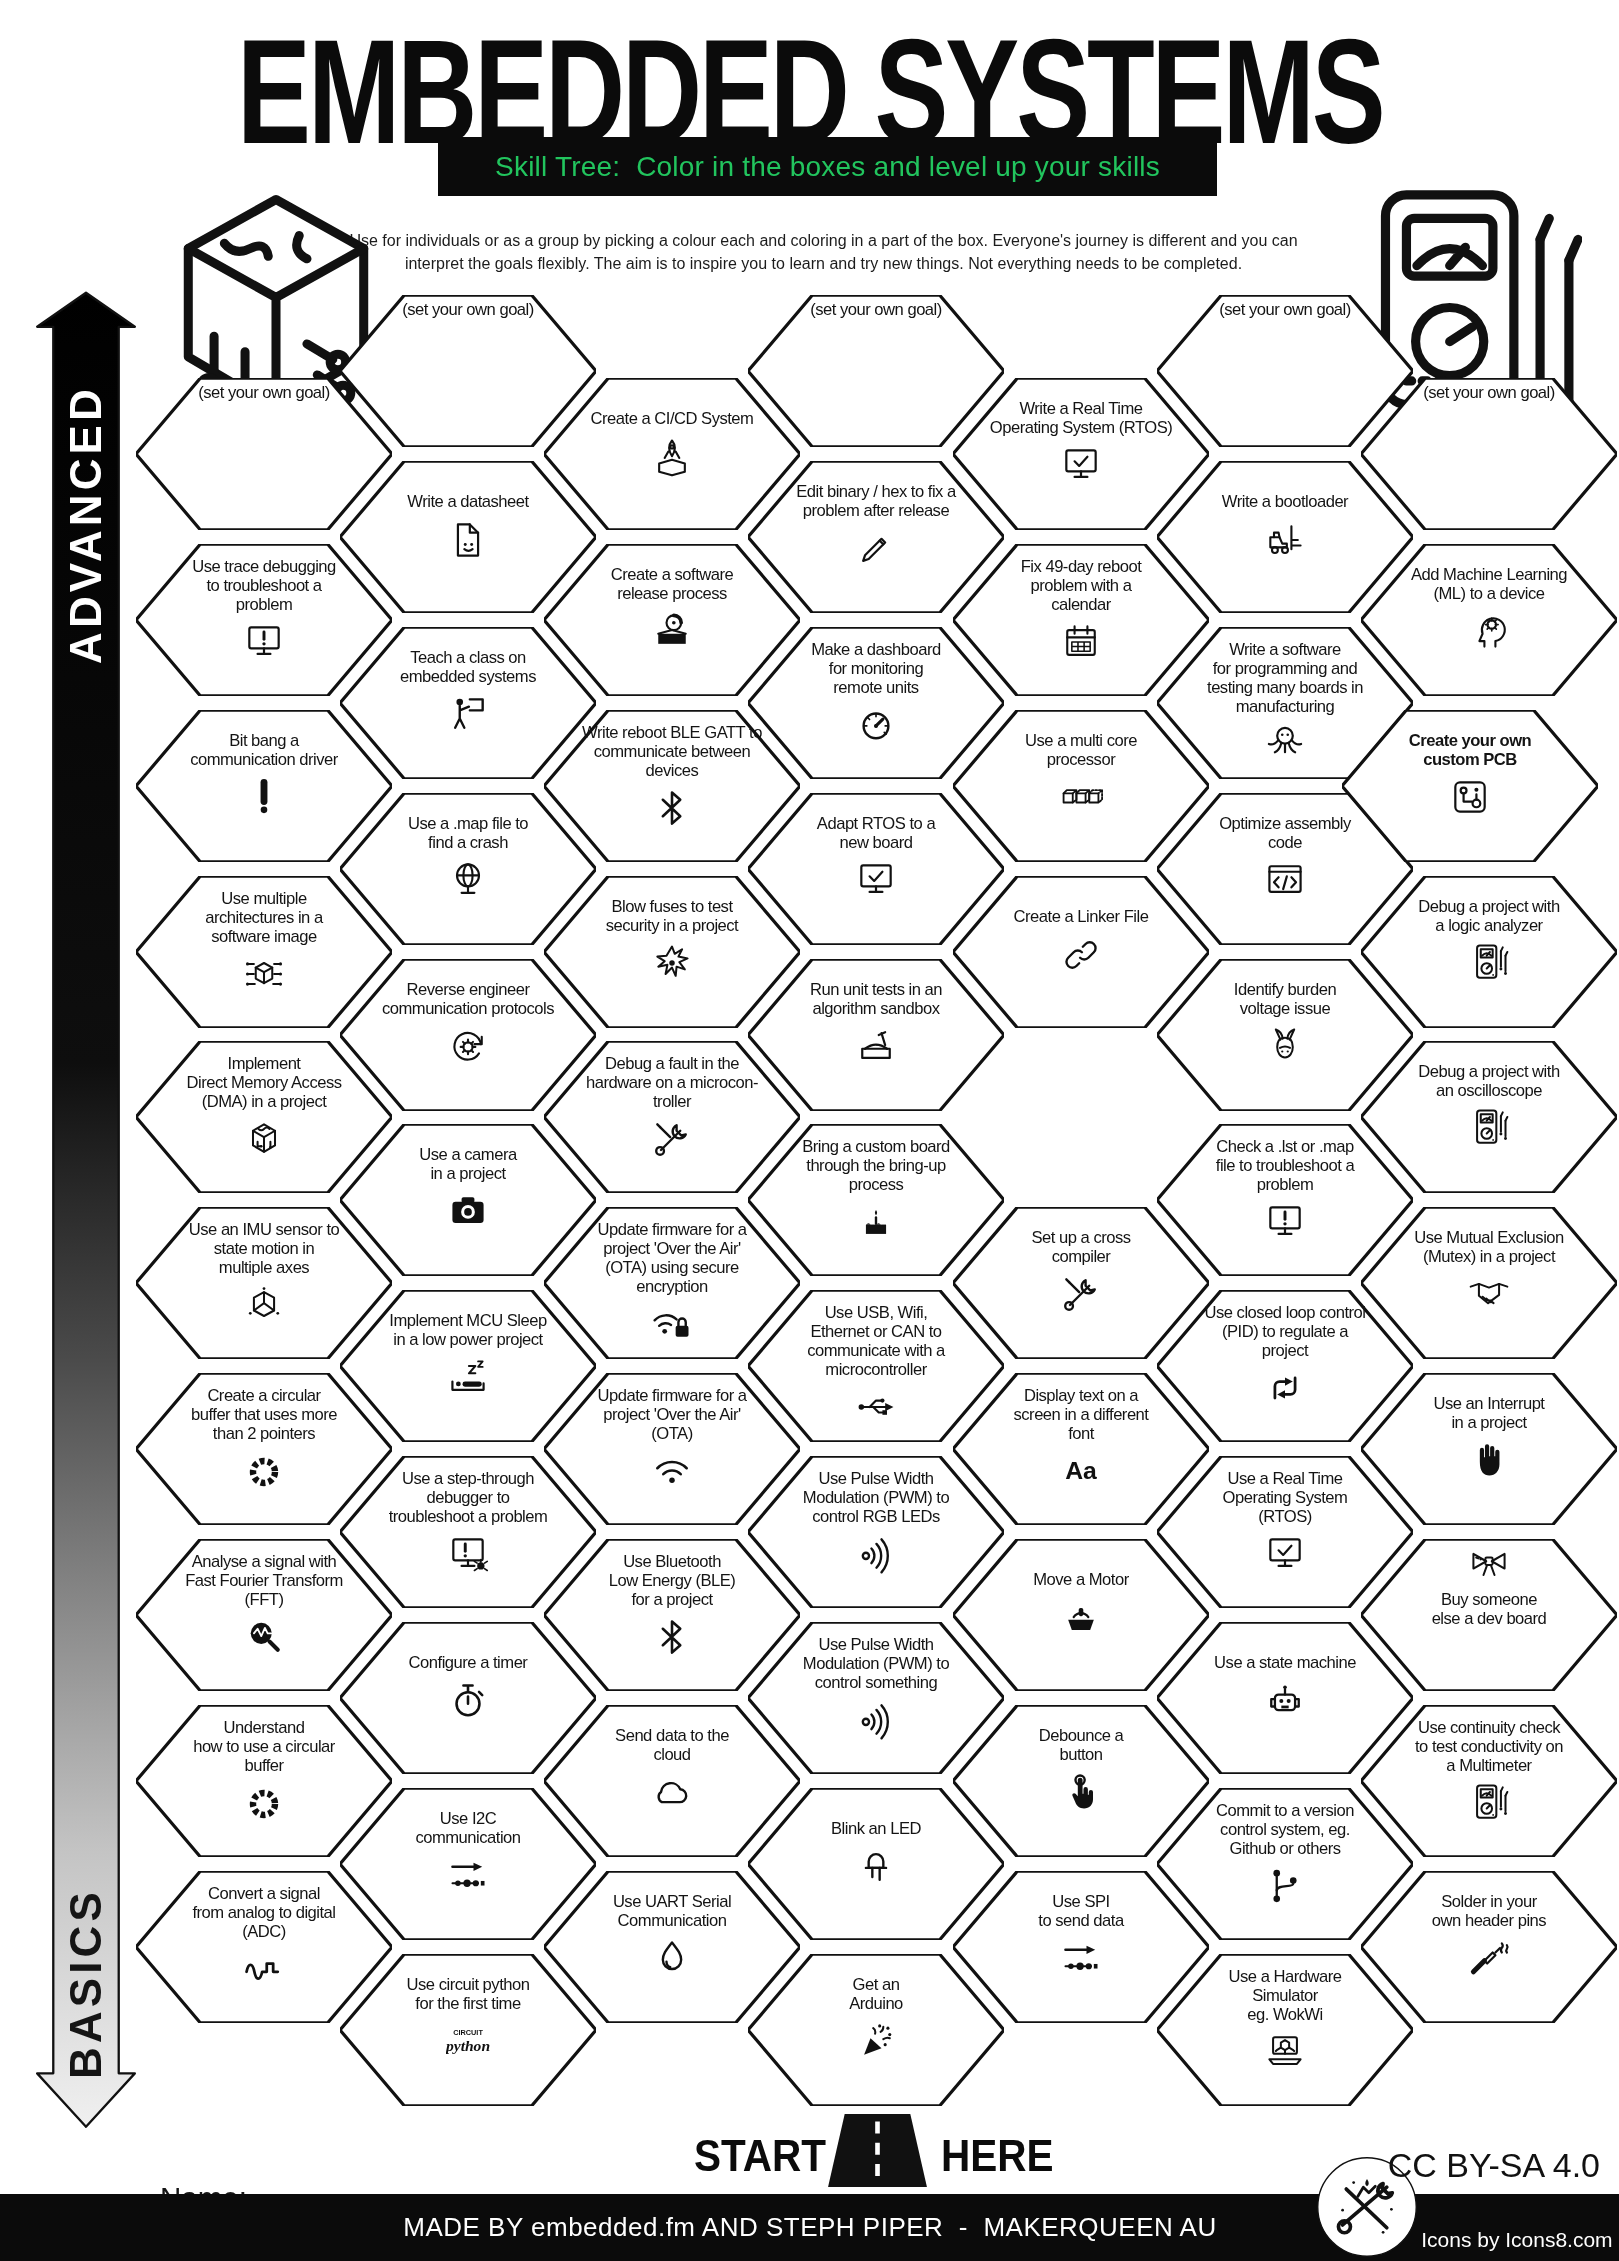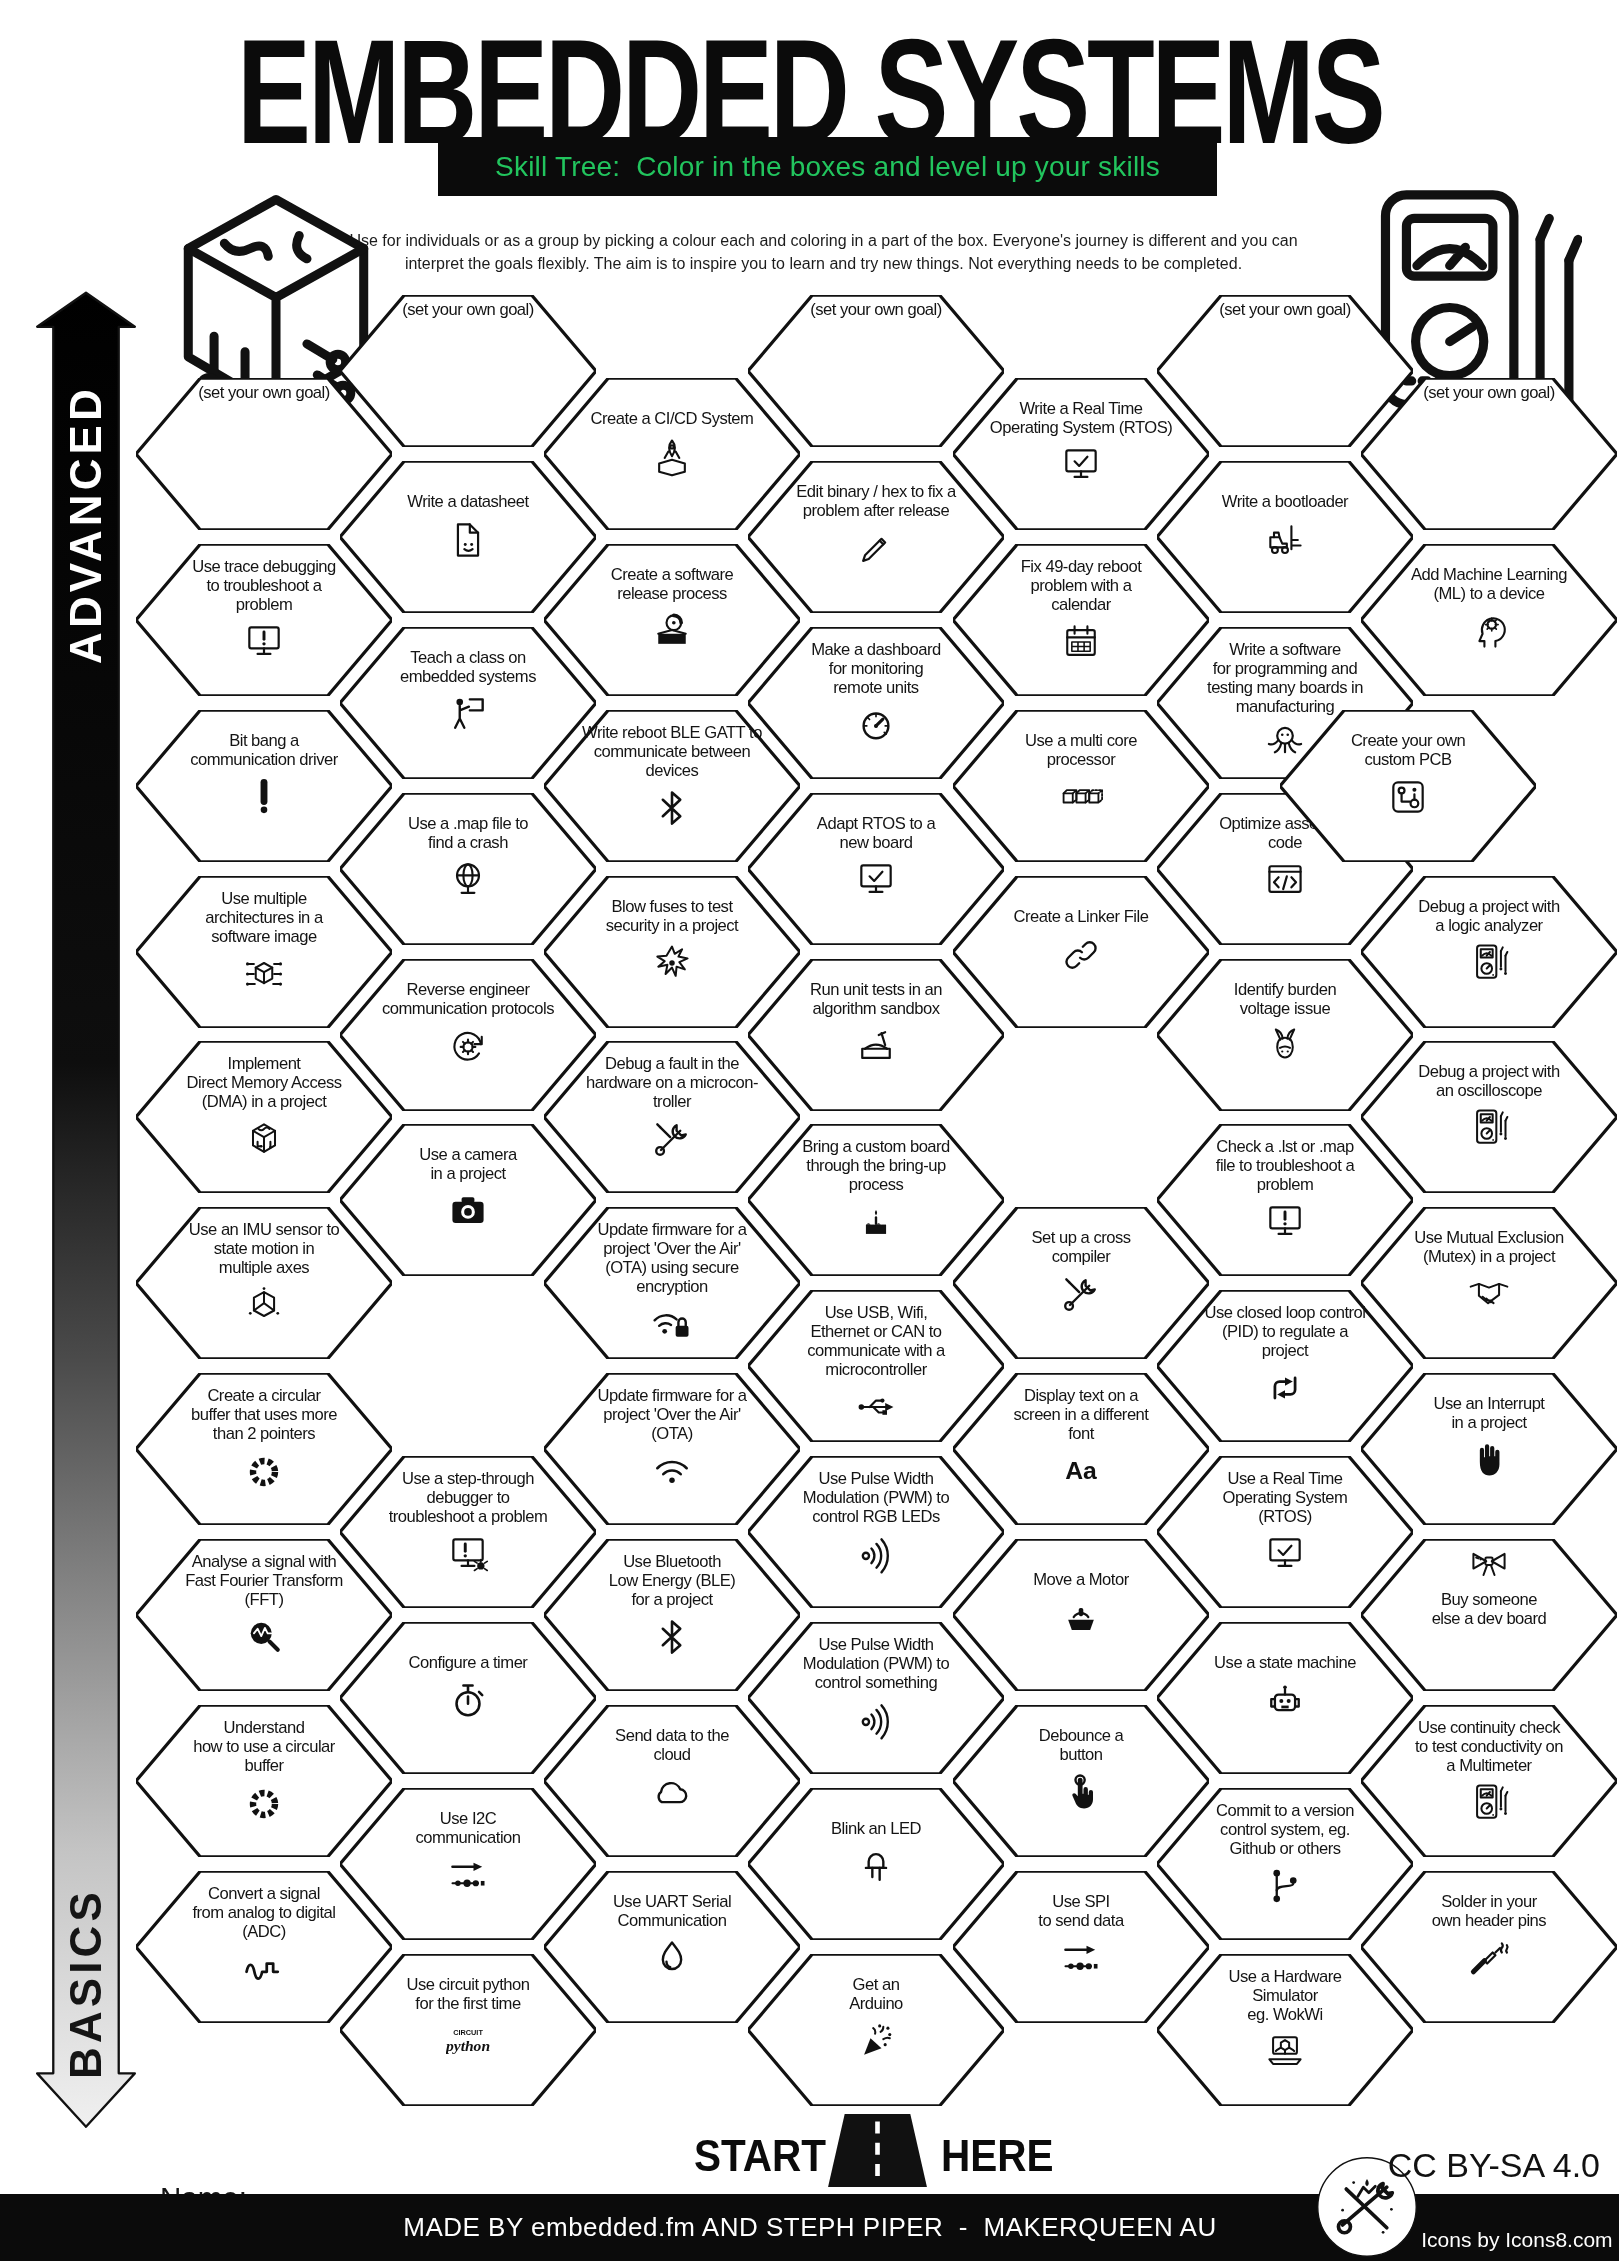--- a/index.html
+++ b/index.html
@@ -713,20 +713,30 @@
       <div class="hex" style="left: 340px; top: 1124px;">
         <svg class="bg" width="256" height="152" viewBox="0 0 556 330">
           <polygon points="0,165 140,0 416,0 556,165 416,330 140,330" fill="#ffffff" stroke="#111111" stroke-width="7"></polygon>
         </svg>
         <div class="label" style="top: 22px;">Use a camera
 in a project</div>
         <svg class="icon" width="44" height="44" style="top: 65px;" viewBox="0 0 95 95">
           <use href="#i-camera"></use>
         </svg>
       </div>
+      <div class="hex" style="left: 340px; top: 1290px;">
+        <svg class="bg" width="256" height="152" viewBox="0 0 556 330">
+          <polygon points="0,165 140,0 416,0 556,165 416,330 140,330" fill="#ffffff" stroke="#111111" stroke-width="7"></polygon>
+        </svg>
+        <div class="label" style="top: 22px;">Implement MCU Sleep
+in a low power project</div>
+        <svg class="icon" width="44" height="44" style="top: 65px;" viewBox="0 0 95 95">
+          <use href="#i-sleep"></use>
+        </svg>
+      </div>
       <div class="hex" style="left: 340px; top: 1456px;">
         <svg class="bg" width="256" height="152" viewBox="0 0 556 330">
           <polygon points="0,165 140,0 416,0 556,165 416,330 140,330" fill="#ffffff" stroke="#111111" stroke-width="7"></polygon>
         </svg>
         <div class="label" style="top: 14px;">Use a step-through
 debugger to
 troubleshoot a problem</div>
         <svg class="icon" width="44" height="44" style="top: 76px;" viewBox="0 0 95 95">
           <use href="#i-monitor-bug"></use>
         </svg>
@@ -1186,21 +1196,21 @@
       <div class="hex" style="left: 1361px; top: 544px;">
         <svg class="bg" width="256" height="152" viewBox="0 0 556 330">
           <polygon points="0,165 140,0 416,0 556,165 416,330 140,330" fill="#ffffff" stroke="#111111" stroke-width="7"></polygon>
         </svg>
         <div class="label" style="top: 22px;">Add Machine Learning
 (ML) to a device</div>
         <svg class="icon" width="44" height="44" style="top: 65px;" viewBox="0 0 95 95">
           <use href="#i-head-gear"></use>
         </svg>
       </div>
-      <div class="hex" style="left: 1280px; top: 710px;">
+      <div class="hex" style="left: 1342px; top: 710px; font-weight: bold;">
         <svg class="bg" width="256" height="152" viewBox="0 0 556 330">
           <polygon points="0,165 140,0 416,0 556,165 416,330 140,330" fill="#ffffff" stroke="#111111" stroke-width="7"></polygon>
         </svg>
         <div class="label" style="top: 22px;">Create your own
 custom PCB</div>
         <svg class="icon" width="44" height="44" style="top: 65px;" viewBox="0 0 95 95">
           <use href="#i-pcb"></use>
         </svg>
       </div>
       <div class="hex" style="left: 1361px; top: 876px;">

